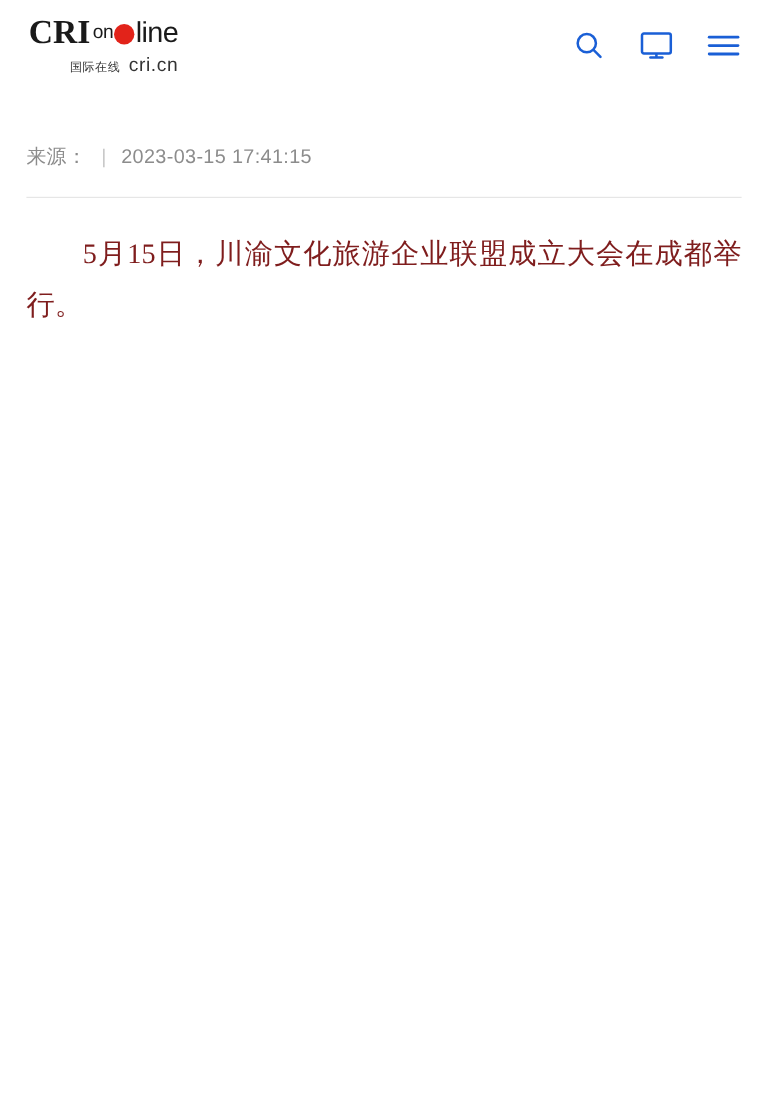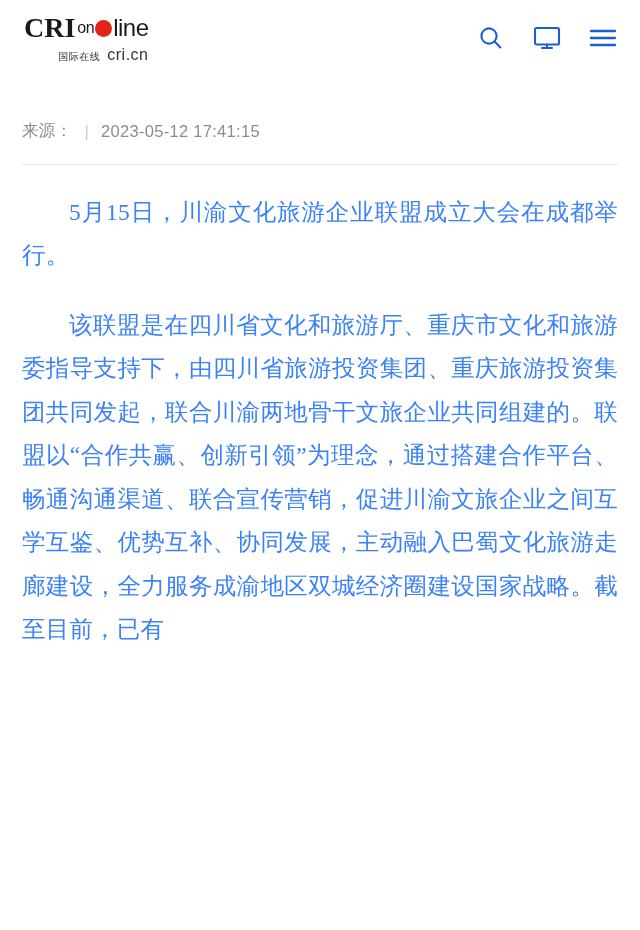--- a/index.html
+++ b/index.html
@@ -142,21 +142,21 @@
     background: #e6e6e6;
     width: 100%;
   }
   .body {
     margin-top: 26px;
   }
   .body p {
     font-family: "Liberation Serif", serif;
     font-size: 23.5px;
     line-height: 1.85;
-    color: #3b82f6;
+    color: #7f1d1d;
     margin: 0 0 26px 0;
     text-indent: 2em;
     text-align: justify;
     letter-spacing: 0.2px;
   }
 </style>
 </head>
 <body>
 
 <div class="page">
@@ -199,24 +199,23 @@
       </div>
     </div>
   </div>
 
   <div class="article">
 
 
     <div class="meta">
       <span>来源：</span>
       <span class="sep">|</span>
-      <span>2023-05-12 17:41:15</span>
+      <span>2023-03-15 17:41:15</span>
     </div>
 
     <div class="divider"></div>
 
     <div class="body">
       <p>5月15日，川渝文化旅游企业联盟成立大会在成都举行。</p>
-      <p>该联盟是在四川省文化和旅游厅、重庆市文化和旅游委指导支持下，由四川省旅游投资集团、重庆旅游投资集团共同发起，联合川渝两地骨干文旅企业共同组建的。联盟以“合作共赢、创新引领”为理念，通过搭建合作平台、畅通沟通渠道、联合宣传营销，促进川渝文旅企业之间互学互鉴、优势互补、协同发展，主动融入巴蜀文化旅游走廊建设，全力服务成渝地区双城经济圈建设国家战略。截至目前，已有</p>
     </div>
   </div>
 
 </div>
 
 </body></html>

